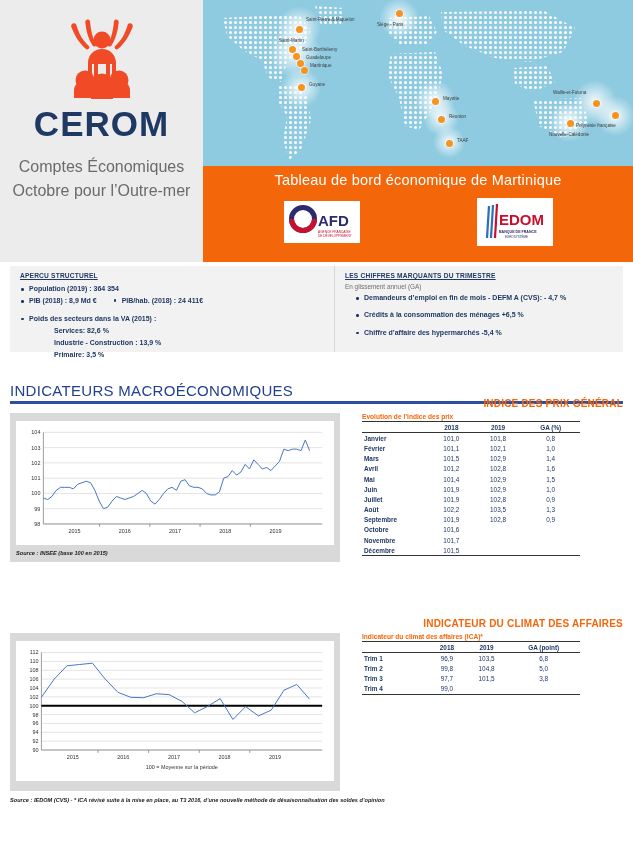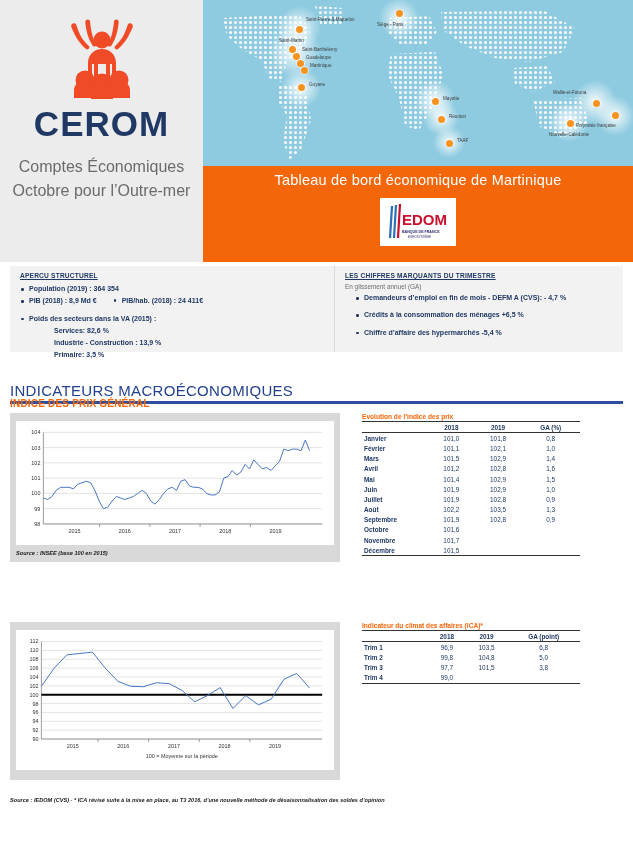--- a/index.html
+++ b/index.html
@@ -52,21 +52,21 @@
   .inline2:before{content:"";position:absolute;left:1px;top:4px;width:2.5px;height:2.5px;border-radius:50%;background:#1F3864;}
   .spacer-li{height:5px;}
 
   
   .sec-head{position:absolute;left:10px;top:382px;width:613px;}
   .sec-title{font-size:15px;color:#23418E;letter-spacing:.3px;}
   .sec-rule{margin-top:2px;height:3px;background:#2E4FA0;width:613px;}
 
   
   .block{position:absolute;left:10px;width:613px;}
-  .block-title{text-align:left;font-size:10px;font-weight:bold;color:#F4660A;letter-spacing:.2px;}
+  .block-title{text-align:right;font-size:10px;font-weight:bold;color:#F4660A;letter-spacing:.2px;}
   .block-body{display:flex;margin-top:4px;}
   .chart-wrap{width:330px;background:#d9d9d9;padding:8px 6px 6px 6px;box-sizing:border-box;}
   .chart-card{background:#ffffff;width:100%;height:124px;box-sizing:border-box;padding:4px 6px 2px 2px;}
   .src{font-size:5.6px;font-style:italic;font-weight:bold;color:#222;margin-top:5px;}
   .tbl-wrap{flex:1;padding-left:22px;box-sizing:border-box;}
   .tbl-title{font-size:6.6px;font-weight:bold;color:#F4660A;margin-bottom:1px;}
   table.dt{border-collapse:collapse;width:218px;font-size:6.4px;color:#1F3864;}
   table.dt th,table.dt td{padding:1.6px 2px;text-align:center;}
   table.dt th:first-child,table.dt td:first-child{text-align:left;font-weight:bold;width:62px;}
   table.dt thead th{font-weight:bold;border-top:1.1px solid #333;border-bottom:1.1px solid #333;}
@@ -192,20 +192,29 @@
         <div class="mlabel" style="left:373px;top:123px;">Polynésie française</div>
 
         <div class="pin" style="left:364px;top:120px;"></div>
         <div class="mlabel" style="left:346px;top:132px;">Nouvelle-Calédonie</div>
       </div>
 
       <div class="orange-band"></div>
       <div class="hero-title">Tableau de bord économique de Martinique</div>
 
       <div class="logos">
+        <div class="logobox afd-box">
+          <svg viewBox="0 0 76 42" width="76" height="42">
+            <circle cx="19" cy="18" r="11.5" fill="none" stroke="#2E2A6E" stroke-width="5"></circle>
+            <path d="M7.5 18 a11.5 11.5 0 0 0 23 0" fill="none" stroke="#C8102E" stroke-width="5"></path>
+            <text x="34" y="25" font-family="Liberation Sans, sans-serif" font-size="15" font-weight="bold" fill="#2E2A6E">AFD</text>
+            <text x="34" y="31.5" font-family="Liberation Sans, sans-serif" font-size="3.2" fill="#C8102E">AGENCE FRANÇAISE</text>
+            <text x="34" y="35.5" font-family="Liberation Sans, sans-serif" font-size="3.2" fill="#C8102E">DE DÉVELOPPEMENT</text>
+          </svg>
+        </div>
         <div class="logobox iedom-box">
           <svg viewBox="0 0 76 48" width="76" height="48">
             <g stroke-width="2.2" fill="none">
               <path d="M12 8 L10 40" stroke="#2E6FBA"></path>
               <path d="M16 7 L14 40" stroke="#2E6FBA"></path>
               <path d="M20 6 L18 40" stroke="#C8102E"></path>
             </g>
             <text x="22" y="27" font-family="Liberation Sans, sans-serif" font-size="15" font-weight="bold" fill="#C8102E">EDOM</text>
             <text x="22" y="35" font-family="Liberation Sans, sans-serif" font-size="3.6" font-weight="bold" fill="#2E2A6E">BANQUE DE FRANCE</text>
             <text x="28" y="40" font-family="Liberation Sans, sans-serif" font-size="3" fill="#2E2A6E">EUROSYSTÈME</text>
@@ -366,20 +375,21 @@
                 <td></td>
                 <td></td>
               </tr>
             </tbody>
           </table>
       </div>
     </div>
   </div>
 
   <div class="block" style="top:618px;">
+    <div class="block-title">INDICATEUR DU CLIMAT DES AFFAIRES</div>
     <div class="block-body">
       <div class="chart-wrap" style="height:158px;">
         <div class="chart-card" style="height:140px;">
           <svg id="chart2" viewBox="0 0 318 134" width="100%" height="134">
               <line x1="24" y1="106" x2="312" y2="106" stroke="#d0d0d0" stroke-width="0.6"></line>
               <text x="21" y="108" text-anchor="end" class="axlab">90</text>
               <line x1="24" y1="96.9090909090909" x2="312" y2="96.9090909090909" stroke="#d0d0d0" stroke-width="0.6"></line>
               <text x="21" y="98.9090909090909" text-anchor="end" class="axlab">92</text>
               <line x1="24" y1="87.81818181818181" x2="312" y2="87.81818181818181" stroke="#d0d0d0" stroke-width="0.6"></line>
               <text x="21" y="89.81818181818181" text-anchor="end" class="axlab">94</text>

